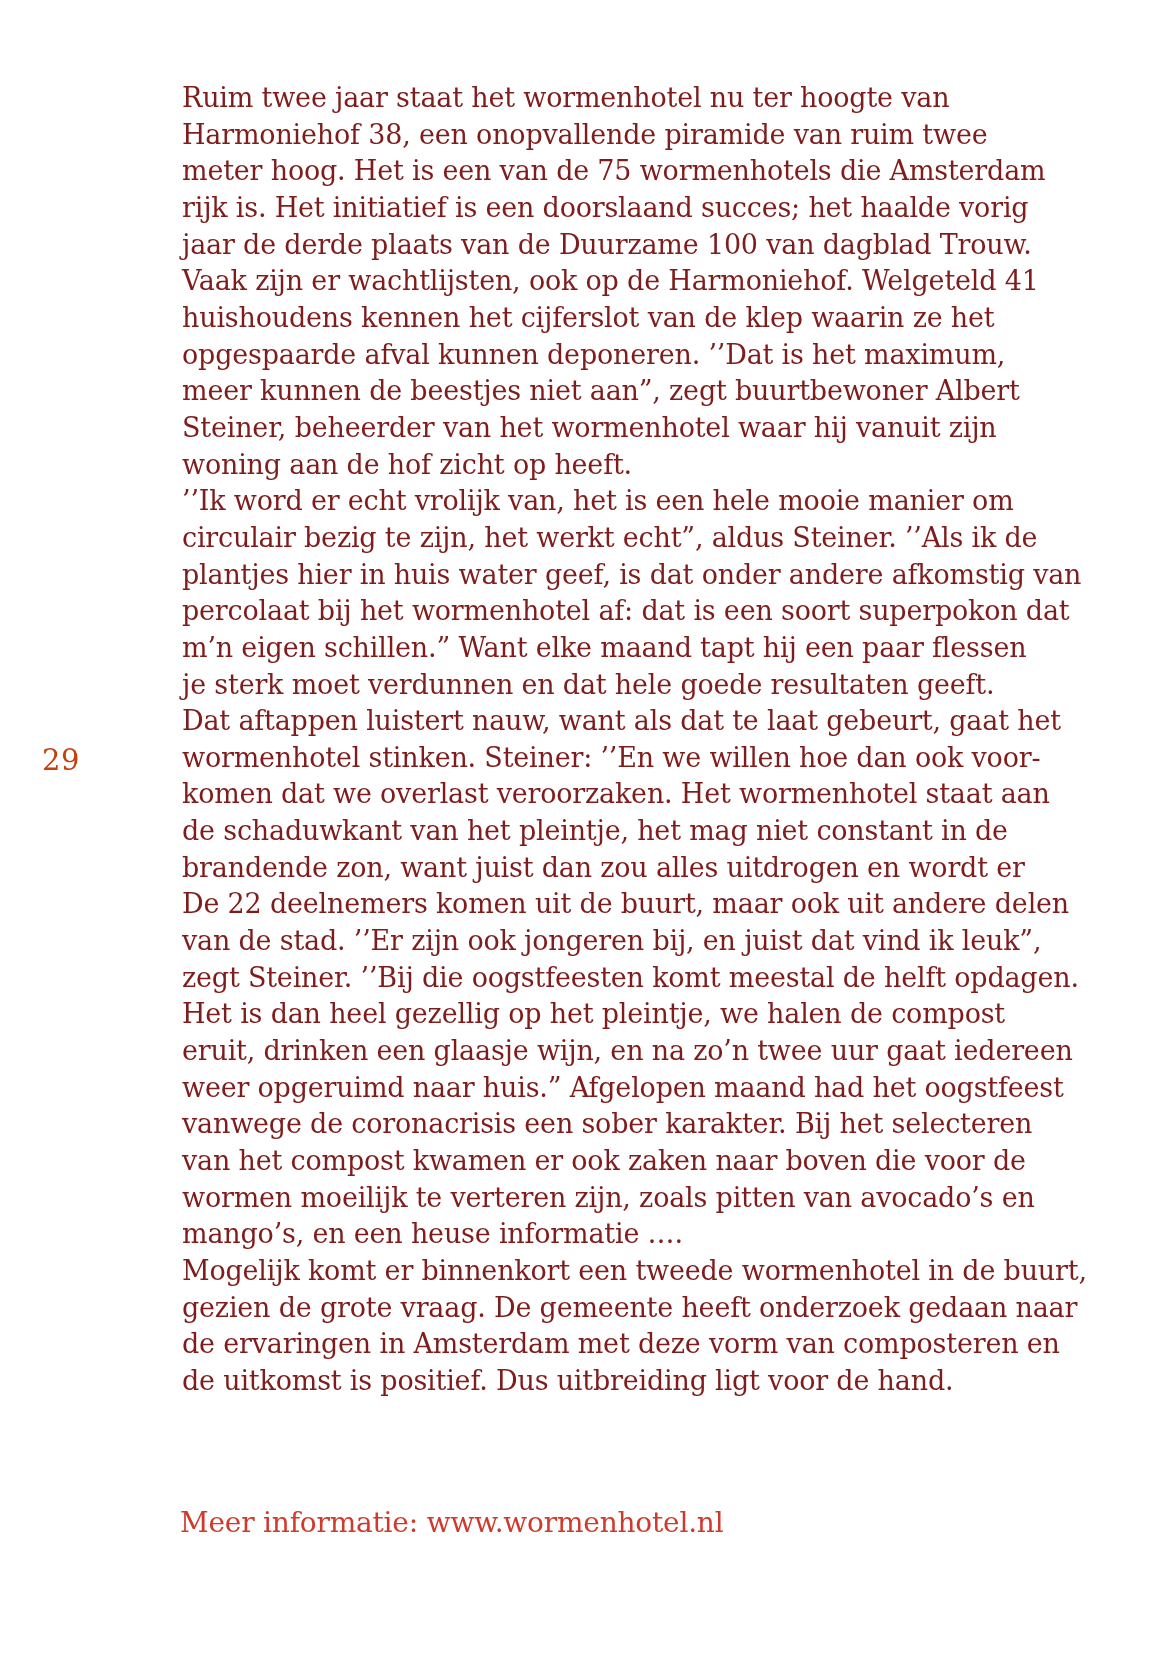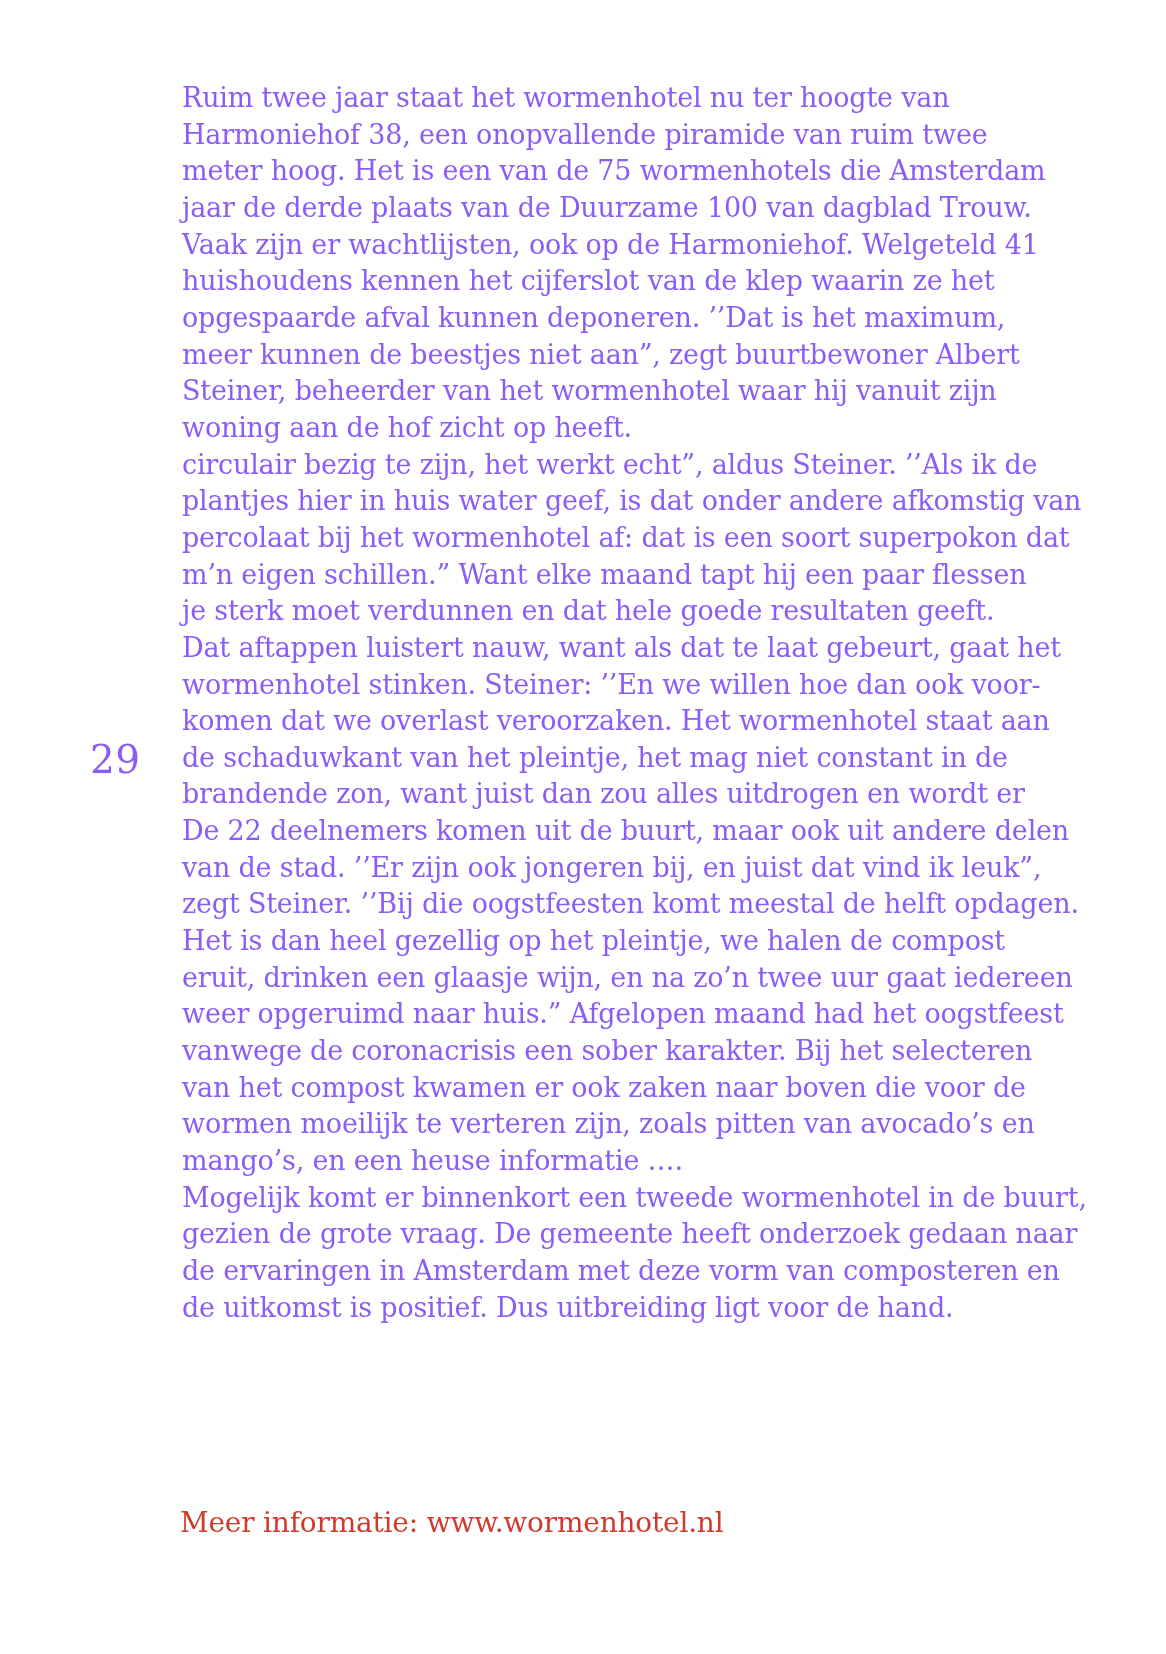--- a/index.html
+++ b/index.html
@@ -12,32 +12,31 @@
     width: 1166px;
     height: 1654px;
     background: #ffffff;
     overflow: hidden;
     font-family: "DejaVu Serif", "Liberation Serif", serif;
   }
   .page-number {
     position: absolute;
     left: 42px;
     top: 742px;
-    font-size: 39px;
+    font-size: 29px;
     line-height: 36px;
-    color: #8b5cf6;
+    color: #c2410c;
     letter-spacing: 0.5px;
-    margin-left: 48px;
   }
   .article-body {
     position: absolute;
     left: 182px;
     top: 80px;
     width: 900px;
-    color: #8b5cf6;
+    color: #7f1d1d;
     font-size: 27px;
     line-height: 36.65px;
   }
   .article-body .line {
     white-space: nowrap;
     letter-spacing: -0.2px;
   }
   .more-info {
     position: absolute;
     left: 180px;
@@ -56,27 +55,29 @@
 <body>
 
 <div class="page">
 
   <div class="page-number">29</div>
 
   <div class="article-body">
       <div class="line">Ruim twee jaar staat het wormenhotel nu ter hoogte van</div>
       <div class="line">Harmoniehof 38, een onopvallende piramide van ruim twee</div>
       <div class="line">meter hoog. Het is een van de 75 wormenhotels die Amsterdam</div>
+      <div class="line">rijk is. Het initiatief is een doorslaand succes; het haalde vorig</div>
       <div class="line">jaar de derde plaats van de Duurzame 100 van dagblad Trouw.</div>
       <div class="line">Vaak zijn er wachtlijsten, ook op de Harmoniehof. Welgeteld 41</div>
       <div class="line">huishoudens kennen het cijferslot van de klep waarin ze het</div>
       <div class="line">opgespaarde afval kunnen deponeren. ’’Dat is het maximum,</div>
       <div class="line">meer kunnen de beestjes niet aan”, zegt buurtbewoner Albert</div>
       <div class="line">Steiner, beheerder van het wormenhotel waar hij vanuit zijn</div>
       <div class="line">woning aan de hof zicht op heeft.</div>
+      <div class="line">’’Ik word er echt vrolijk van, het is een hele mooie manier om</div>
       <div class="line">circulair bezig te zijn, het werkt echt”, aldus Steiner. ’’Als ik de</div>
       <div class="line">plantjes hier in huis water geef, is dat onder andere afkomstig van</div>
       <div class="line">percolaat bij het wormenhotel af: dat is een soort superpokon dat</div>
       <div class="line">m’n eigen schillen.” Want elke maand tapt hij een paar flessen</div>
       <div class="line">je sterk moet verdunnen en dat hele goede resultaten geeft.</div>
       <div class="line">Dat aftappen luistert nauw, want als dat te laat gebeurt, gaat het</div>
       <div class="line">wormenhotel stinken. Steiner: ’’En we willen hoe dan ook voor-</div>
       <div class="line">komen dat we overlast veroorzaken. Het wormenhotel staat aan</div>
       <div class="line">de schaduwkant van het pleintje, het mag niet constant in de</div>
       <div class="line">brandende zon, want juist dan zou alles uitdrogen en wordt er</div>

